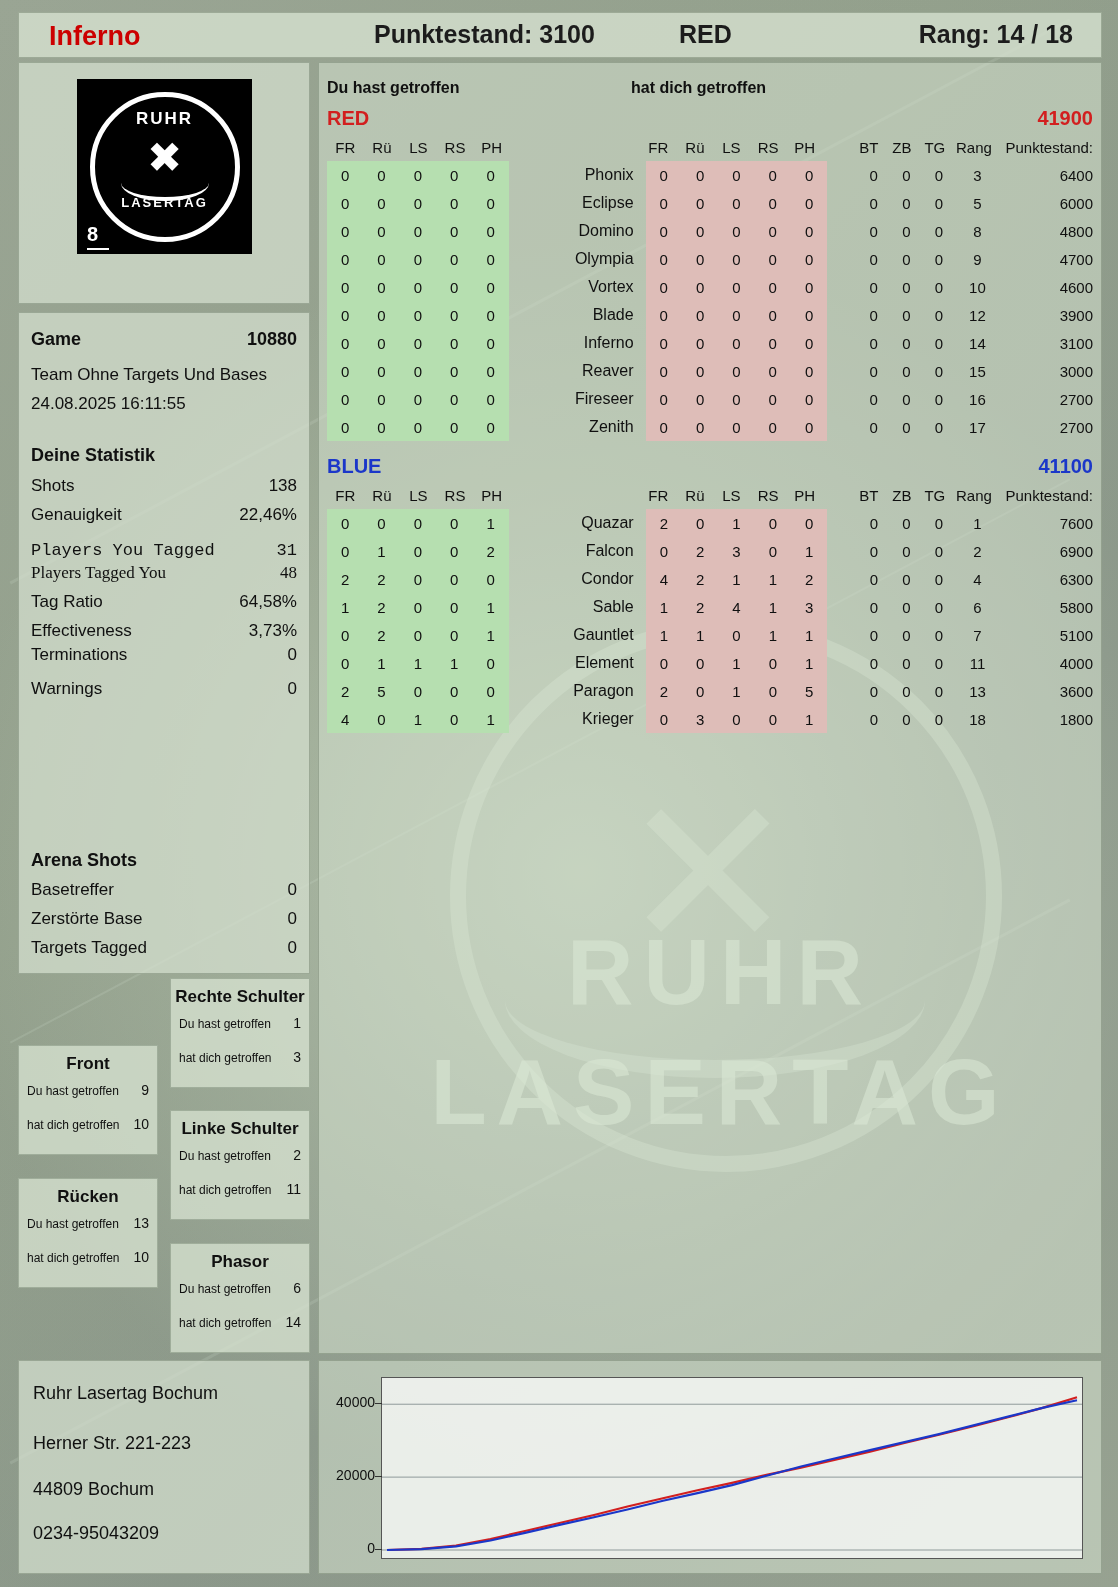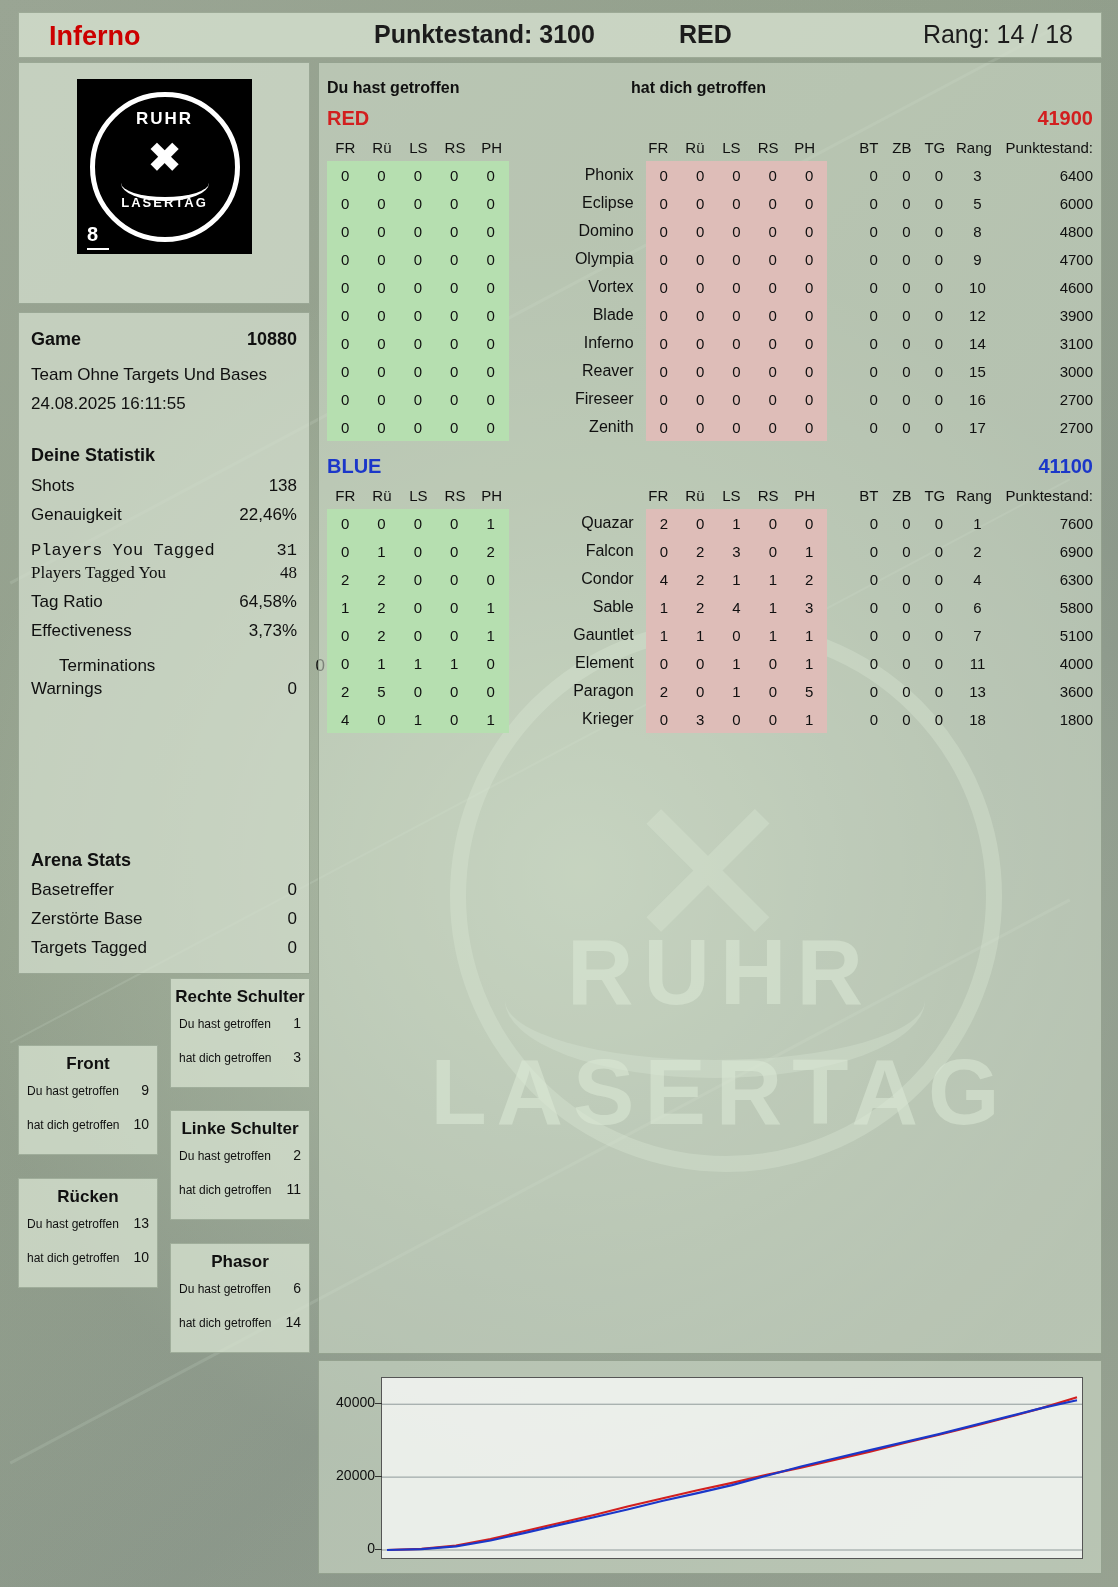--- a/index.html
+++ b/index.html
@@ -53,21 +53,21 @@
     border:1px solid rgba(120,135,115,.55);
   }
 
   
   #header{left:18px;top:12px;width:1082px;height:44px;background:rgba(214,225,208,.80);}
   .hdr-title{
     position:absolute;left:30px;top:8px;font-size:27px;font-weight:bold;color:#cc0000;
   }
   .hdr-score{position:absolute;left:355px;top:7px;font-size:25px;font-weight:bold;color:#1c1c1c;}
   .hdr-team{position:absolute;left:660px;top:7px;font-size:25px;font-weight:bold;color:#1c1c1c;}
-  .hdr-rank{position:absolute;right:28px;top:7px;font-size:25px;font-weight:normal;color:#1c1c1c;}
+  .hdr-rank{position:absolute;right:28px;top:7px;font-size:25px;font-weight:bold;color:#1c1c1c;}
 
   
   #logo-panel{left:18px;top:62px;width:290px;height:240px;}
   .logo-box{
     position:absolute;left:58px;top:16px;width:175px;height:175px;background:#000;
     display:flex;align-items:center;justify-content:center;
   }
   .logo-circle{
     width:140px;height:140px;border-radius:50%;border:5px solid #fff;position:relative;
   }
@@ -165,24 +165,24 @@
     <div class="sp-row" style="top:81px;">24.08.2025 16:11:55</div>
 
     <div class="sp-row sp-head" style="top:132px;">Deine Statistik</div>
 
     <div class="sp-row" style="top:163px;"><span>Shots</span><span class="r">138</span></div>
     <div class="sp-row" style="top:192px;"><span>Genauigkeit</span><span class="r">22,46%</span></div>
     <div class="sp-row" style="top:228px;font-family:Liberation Mono, monospace;"><span>Players You Tagged</span><span class="r">31</span></div>
     <div class="sp-row" style="top:250px;font-family:Liberation Serif, serif;"><span>Players Tagged You</span><span class="r">48</span></div>
     <div class="sp-row" style="top:279px;"><span>Tag Ratio</span><span class="r">64,58%</span></div>
     <div class="sp-row" style="top:308px;"><span>Effectiveness</span><span class="r">3,73%</span></div>
-    <div class="sp-row" style="top:343px;margin-left:28px;"><span>Terminations</span><span class="r">0</span></div>
+    <div class="sp-row" style="top:332px;"><span>Terminations</span><span class="r">0</span></div>
     <div class="sp-row" style="top:366px;"><span>Warnings</span><span class="r">0</span></div>
 
-    <div class="sp-row sp-head" style="top:537px;">Arena Stats</div>
+    <div class="sp-row sp-head" style="top:537px;">Arena Shots</div>
     <div class="sp-row" style="top:567px;"><span>Basetreffer</span><span class="r">0</span></div>
     <div class="sp-row" style="top:596px;"><span>Zerstörte Base</span><span class="r">0</span></div>
     <div class="sp-row" style="top:625px;"><span>Targets Tagged</span><span class="r">0</span></div>
   </div>
 
   <div class="bp" id="bp-rs">
     <div class="bp-title">Rechte Schulter</div>
     <div class="bp-l1">Du hast getroffen</div>
     <div class="bp-v1">1</div>
     <div class="bp-l2">hat dich getroffen</div>
@@ -214,20 +214,26 @@
   </div>
 
   <div class="bp" id="bp-phasor">
     <div class="bp-title">Phasor</div>
     <div class="bp-l1">Du hast getroffen</div>
     <div class="bp-v1">6</div>
     <div class="bp-l2">hat dich getroffen</div>
     <div class="bp-v2">14</div>
   </div>
 
+  <div class="panel" id="address-panel">
+    <div class="addr-line" style="top:22px;">Ruhr Lasertag Bochum</div>
+    <div class="addr-line" style="top:72px;">Herner Str. 221-223</div>
+    <div class="addr-line" style="top:118px;">44809 Bochum</div>
+    <div class="addr-line" style="top:162px;">0234-95043209</div>
+  </div>
 
   <div class="panel" id="board">
     <div class="lbl-hit">Du hast getroffen</div>
     <div class="lbl-hitby">hat dich getroffen</div>
     <div id="board-body" style="position:absolute;left:0;top:44px;width:782px;">
         <div style="position:relative;height:26px;margin-top:0;">
           <span class="team-name" style="left:8px;top:0;color:#d21f1f">RED</span>
           <span class="team-total" style="top:0;color:#d21f1f">41900</span>
         </div>
         <table class="grid" style="position:relative;margin-left:8px;">

